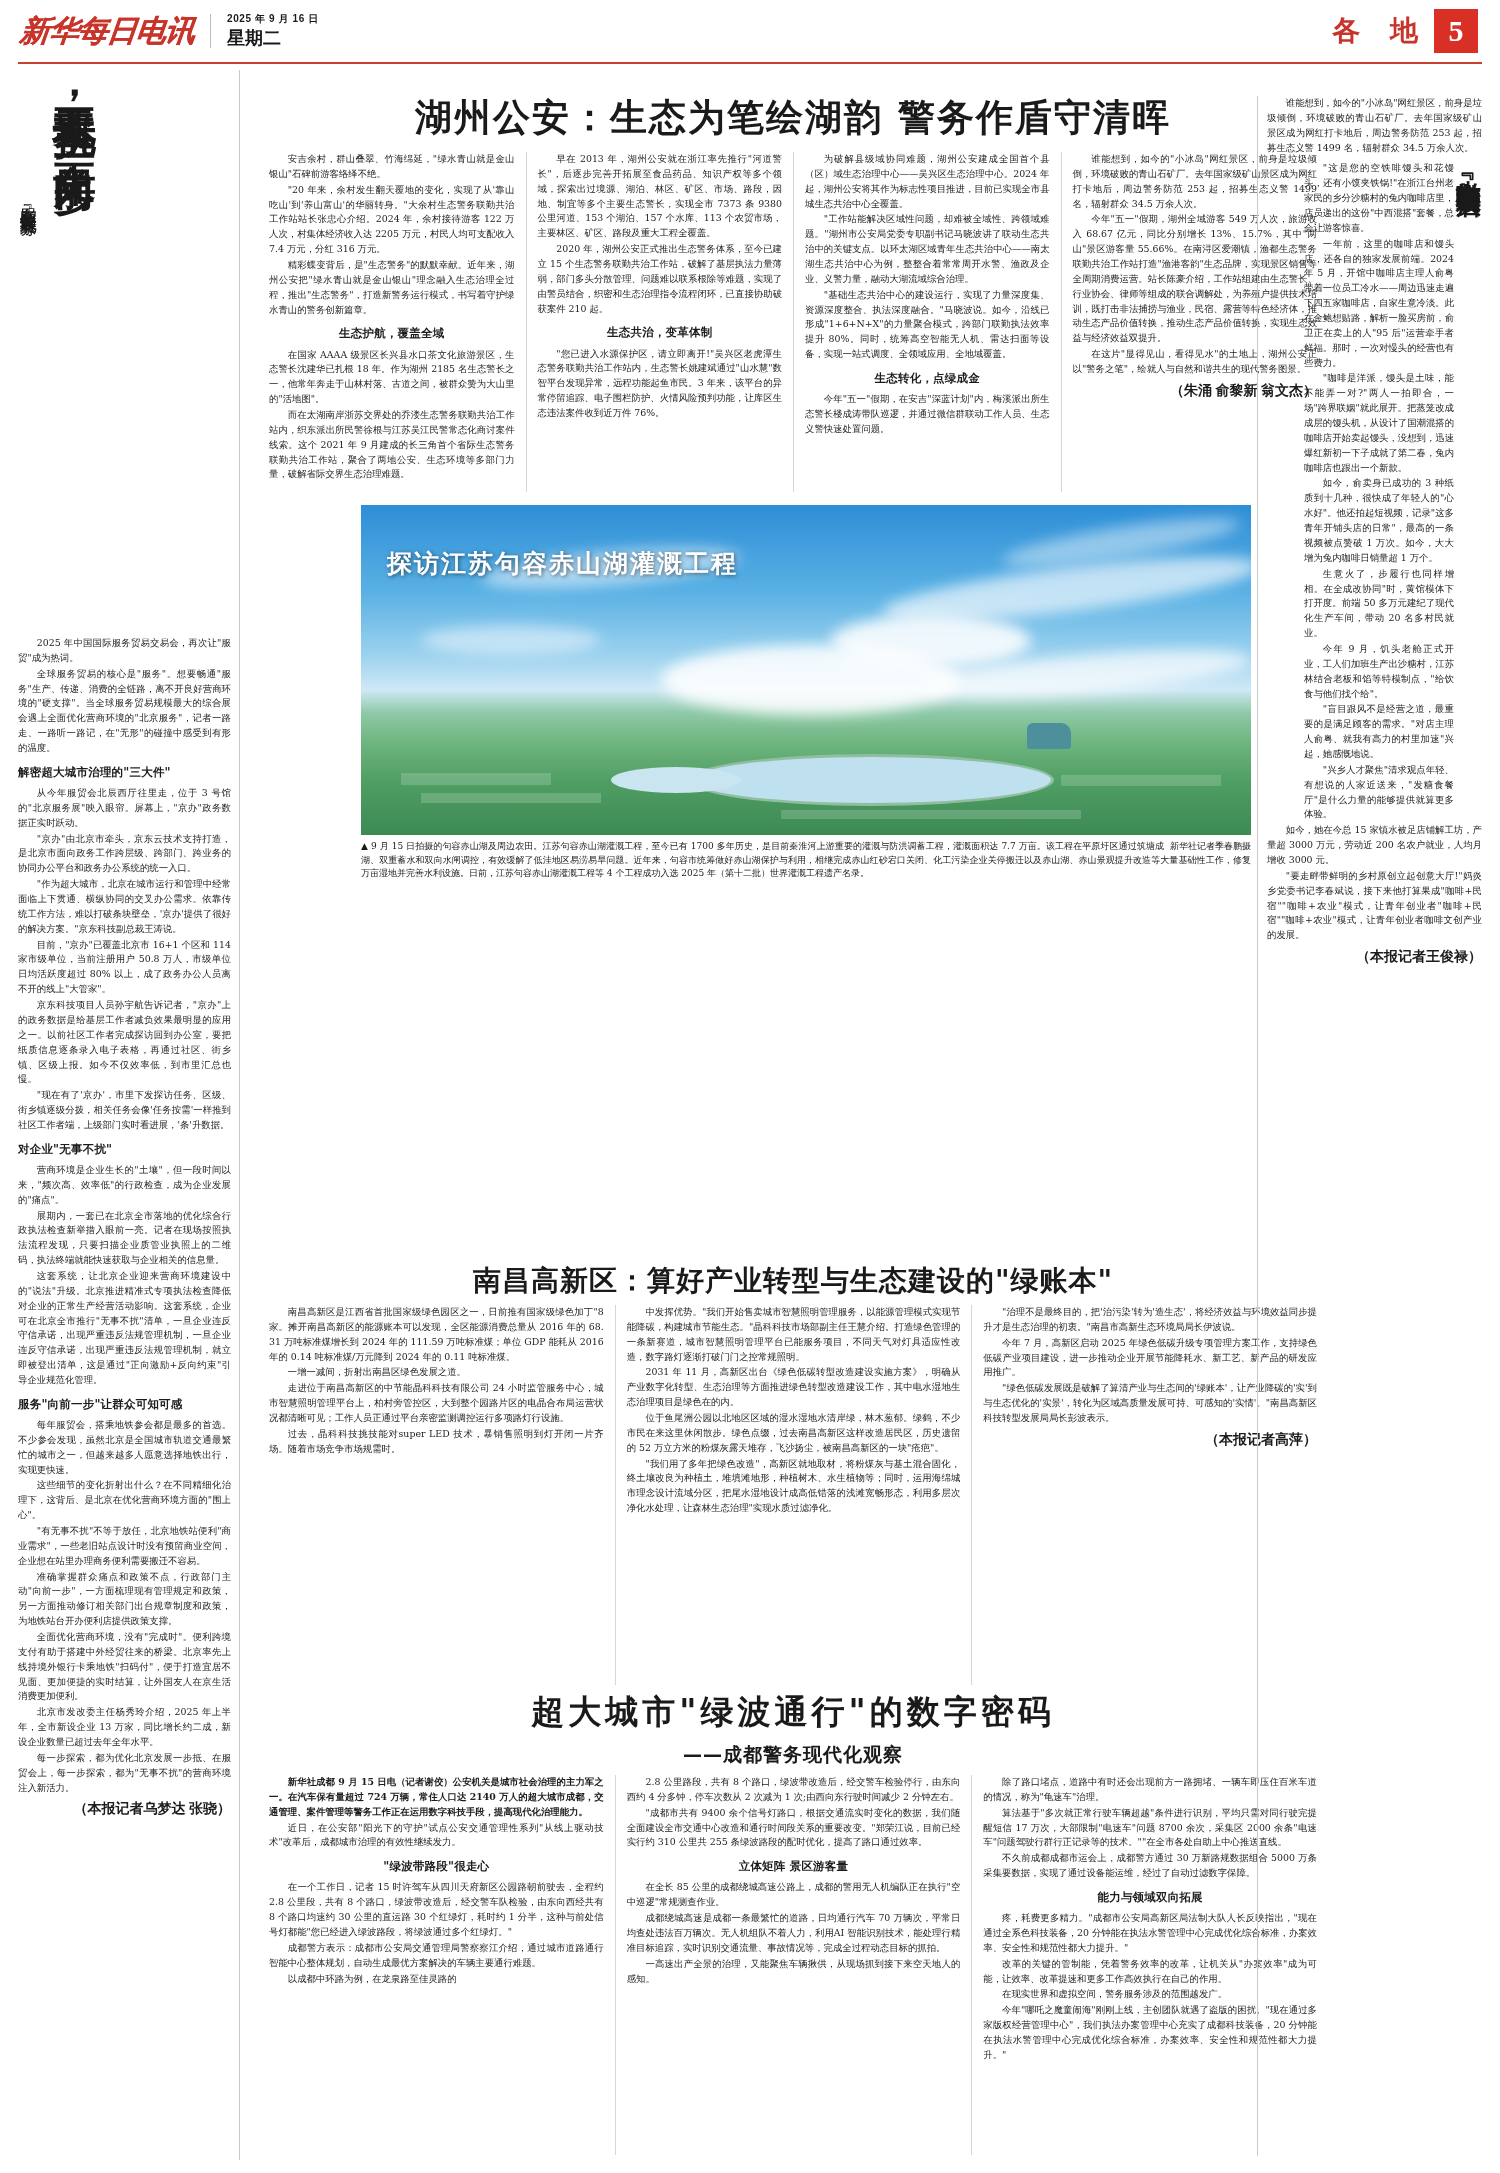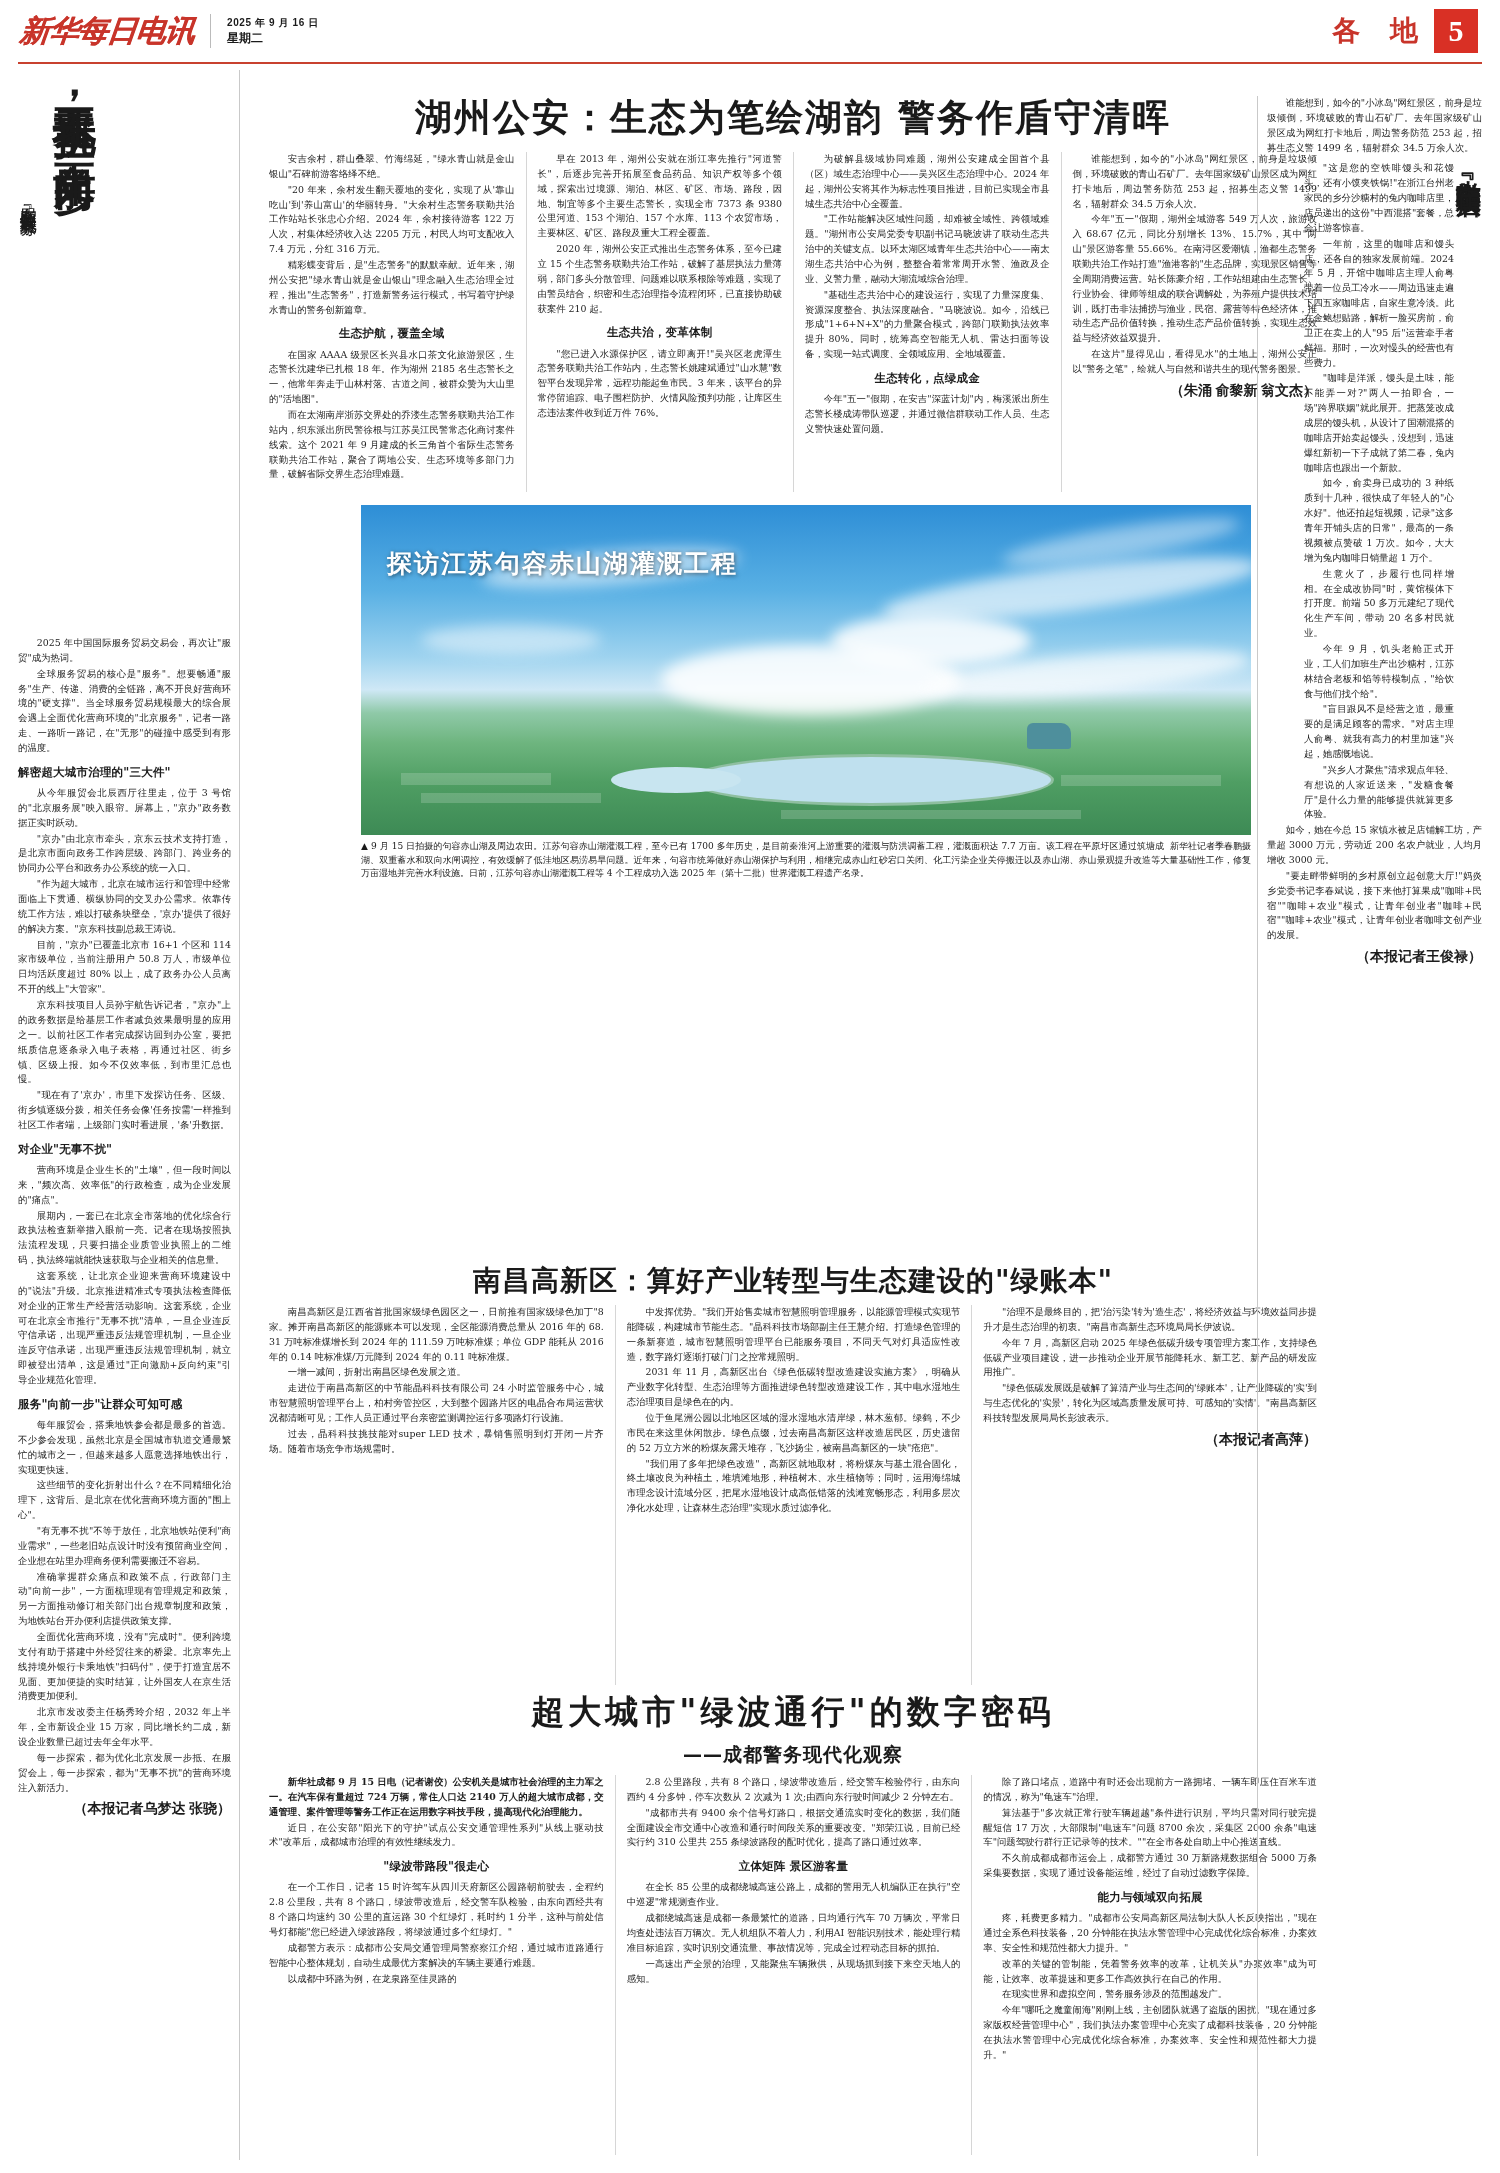--- a/index.html
+++ b/index.html
@@ -25,21 +25,21 @@
     font-size:30px; font-weight:bold; color:#c8342a;
     letter-spacing:-1px;
     font-style:italic;
     transform:skewX(-6deg);
     white-space:nowrap;
     text-shadow:0.5px 0 0 #c8342a;
   }
   .mast-sep { width:1px; height:34px; background:#bbb; margin:0 16px; }
   .mast-date { line-height:1.35; }
   .mast-date .d1 { font-size:10px; font-weight:bold; letter-spacing:0.6px; font-family:"Liberation Sans",sans-serif;}
-  .mast-date .d2 { font-size:12px; font-weight:bold; font-family:"Liberation Sans",sans-serif;}
+  .mast-date .d2 { font-size:18px; font-weight:bold; font-family:"Liberation Sans",sans-serif;}
   .mast-right { margin-left:auto; display:flex; align-items:center; }
   .mast-section {
     font-size:28px; font-weight:bold; color:#c8342a;
     letter-spacing:10px; font-family:"DejaVu Serif",serif; margin-right:6px;
   }
   .mast-pageno {
     width:44px; height:44px; background:#d93025; color:#fff;
     font-size:30px; font-weight:bold; display:flex;
     align-items:center; justify-content:center;
     font-family:"Liberation Serif",serif;
@@ -228,21 +228,21 @@
       <div class="sub-h">对企业"无事不扰"</div>
       <p>营商环境是企业生长的"土壤"，但一段时间以来，"频次高、效率低"的行政检查，成为企业发展的"痛点"。</p>
       <p>展期内，一套已在北京全市落地的优化综合行政执法检查新举措入眼前一亮。记者在现场按照执法流程发现，只要扫描企业质管业执照上的二维码，执法终端就能快速获取与企业相关的信息量。</p>
       <p>这套系统，让北京企业迎来营商环境建设中的"说法"升级。北京推进精准式专项执法检查降低对企业的正常生产经营活动影响。这套系统，企业可在北京全市推行"无事不扰"清单，一旦企业连反守信承诺，出现严重违反法规管理机制，一旦企业连反守信承诺，出现严重违反法规管理机制，就立即被登出清单，这是通过"正向激励+反向约束"引导企业规范化管理。</p>
       <div class="sub-h">服务"向前一步"让群众可知可感</div>
       <p>每年服贸会，搭乘地铁参会都是最多的首选。不少参会发现，虽然北京是全国城市轨道交通最繁忙的城市之一，但越来越多人愿意选择地铁出行，实现更快速。</p>
       <p>这些细节的变化折射出什么？在不同精细化治理下，这背后、是北京在优化营商环境方面的"围上心"。</p>
       <p>"有无事不扰"不等于放任，北京地铁站便利"商业需求"，一些老旧站点设计时没有预留商业空间，企业想在站里办理商务便利需要搬迁不容易。</p>
       <p>准确掌握群众痛点和政策不点，行政部门主动"向前一步"，一方面梳理现有管理规定和政策，另一方面推动修订相关部门出台规章制度和政策，为地铁站台开办便利店提供政策支撑。</p>
       <p>全面优化营商环境，没有"完成时"。便利跨境支付有助于搭建中外经贸往来的桥梁。北京率先上线持境外银行卡乘地铁"扫码付"，便于打造宜居不见面、更加便捷的实时结算，让外国友人在京生活消费更加便利。</p>
-      <p>北京市发改委主任杨秀玲介绍，2032 年上半年，全市新设企业 15 万家，同比增长约二成，新设企业数量已超过去年全年水平。</p>
+      <p>北京市发改委主任杨秀玲介绍，2025 年上半年，全市新设企业 13 万家，同比增长约二成，新设企业数量已超过去年全年水平。</p>
       <p>每一步探索，都为优化北京发展一步抵、在服贸会上，每一步探索，都为"无事不扰"的营商环境注入新活力。</p>
       <div class="byline">（本报记者乌梦达 张骁）</div>
     </div>
   </div>
 
   <div class="huzhou-head">
     <div class="h1">湖州公安：生态为笔绘湖韵  警务作盾守清晖</div>
   </div>
 
   <div class="huzhou-cols">

